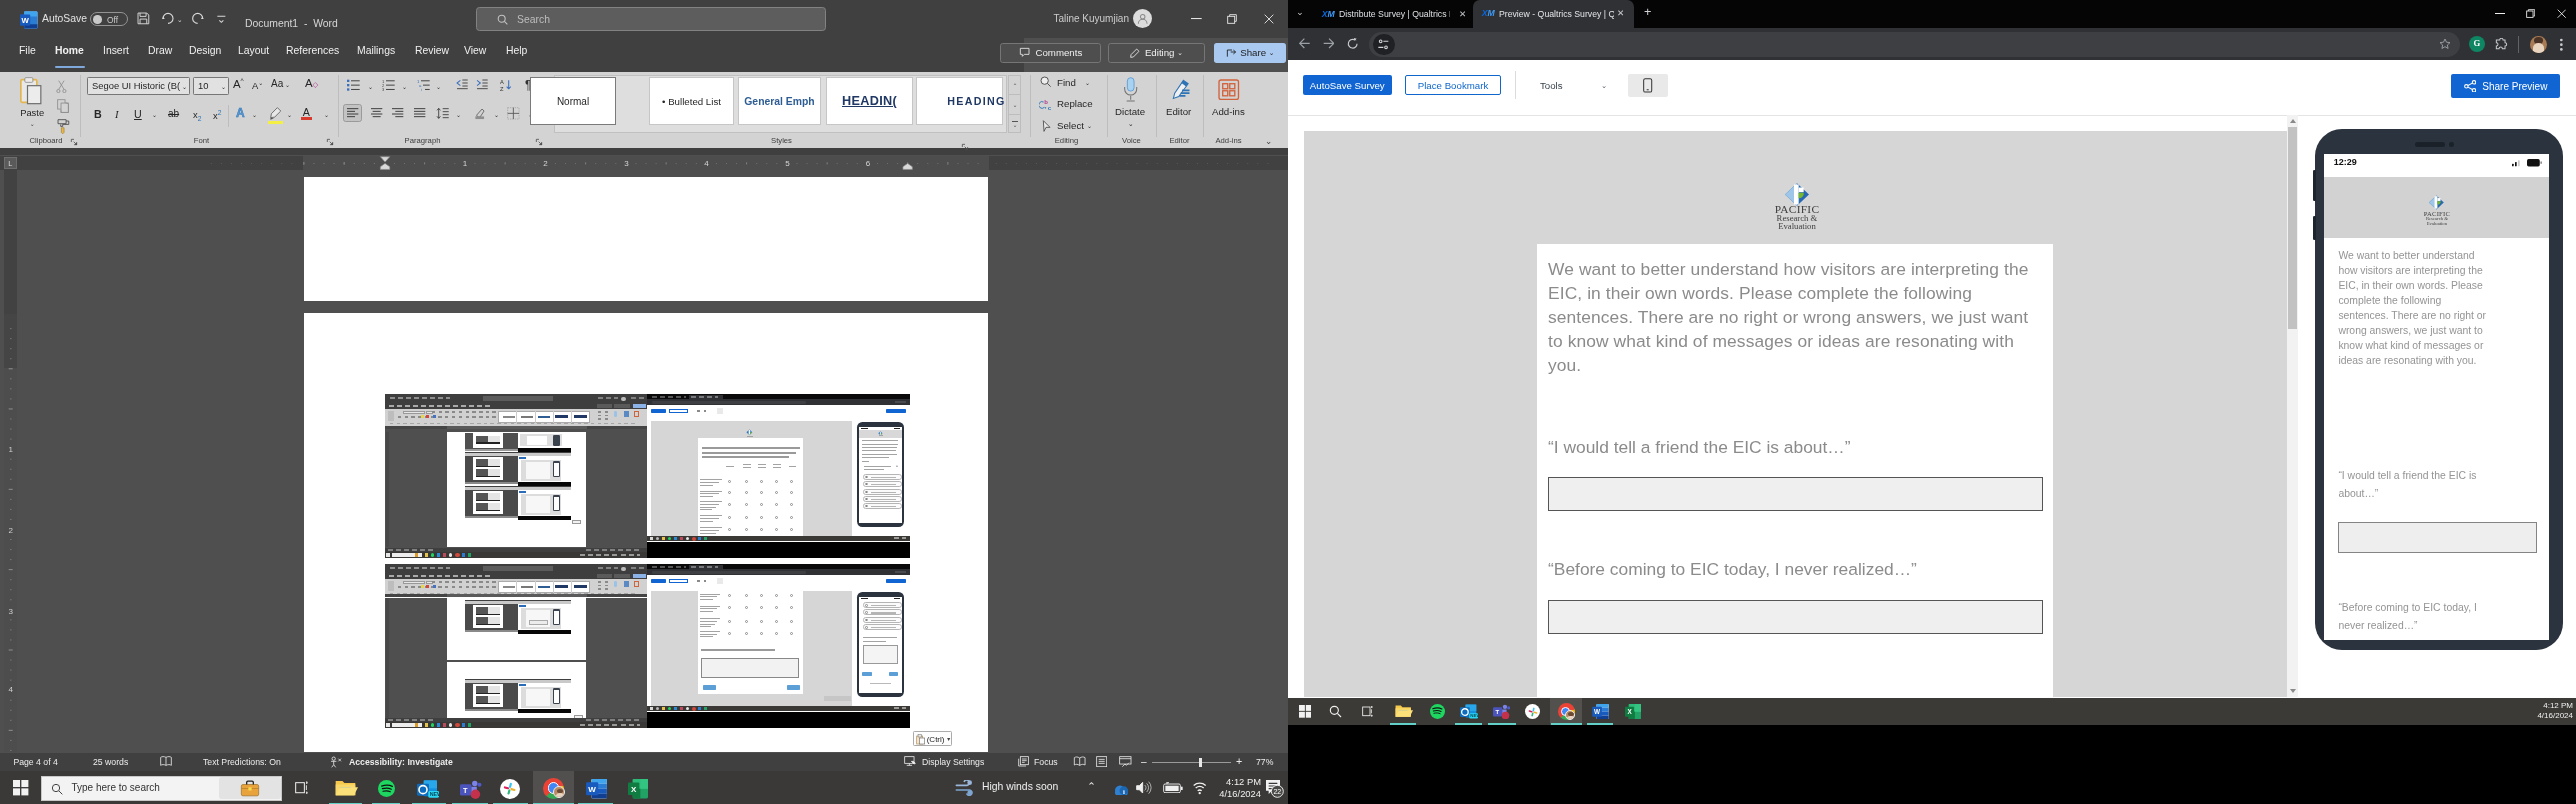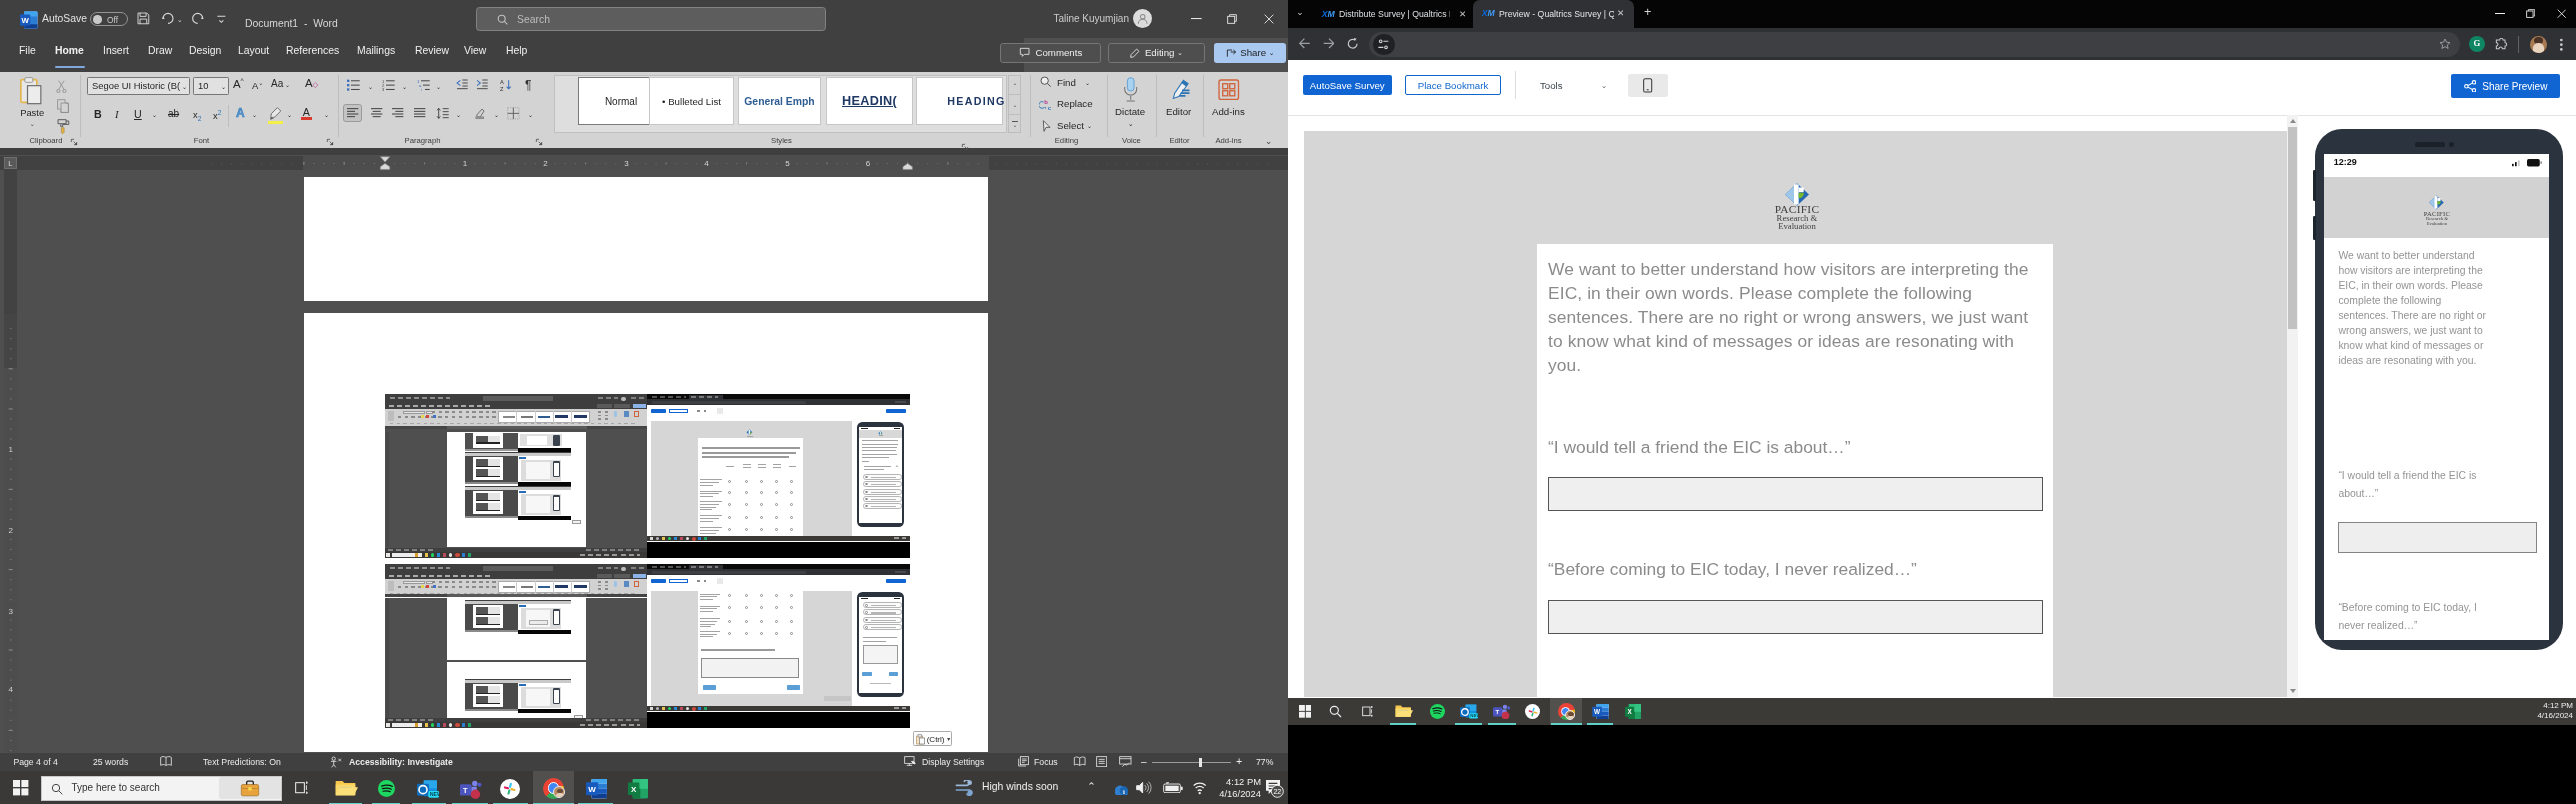--- a/index.html
+++ b/index.html
@@ -308,21 +308,21 @@
           <rect x="1" y="1" width="17" height="17" fill="none" stroke="#999" stroke-width="1" stroke-dasharray="2 1.5"></rect>
           <path d="M9.5 1 v17 M1 9.5 h17" stroke="#555" stroke-width="1.3"></path>
         </svg>
       <span class="abs" style="left:528px; top:39px; font-size:6px;">⌄</span>
       <div class="glabel" style="left:382px; width:81px;">Paragraph</div>
       <svg class="launcher" style="left:535px;" viewBox="0 0 12 12" fill="none" stroke="#4a4a4a" stroke-width="1.2">
           <path d="M2 2 h4 M2 2 v4 M10 6 v4 h-4 M10 10 l-4.5 -4.5 M10 10 l-2.5 -0.5 M10 10 l-0.5 -2.5"></path>
         </svg>
 
       <div class="abs" style="left:554px; top:3.4px; width:453px; height:58px; border:0.7px solid #c0c0c0; background:#dedede;"></div>
-      <div class="stylecard" style="left:578px; width:86px; border:1.3px solid #7a7a7a;">
+      <div class="stylecard" style="left:530px; width:86px; border:1.3px solid #7a7a7a;">
           <span style="font-size:10px;">Normal</span>
         </div>
       <div class="stylecard" style="left:649px; width:85px;">
           <span style="font-size:9.7px;">• Bulleted List</span>
         </div>
       <div class="stylecard" style="left:738px; width:83px;">
           <span style="font-size:10.4px; font-weight:bold; color:#2e5d94;">General Emph</span>
         </div>
       <div class="stylecard" style="left:826px; width:87px;">
           <span style="font-size:12.7px; font-weight:bold; color:#1f3864; text-decoration:underline; letter-spacing:0.3px;">HEADIN(</span>

